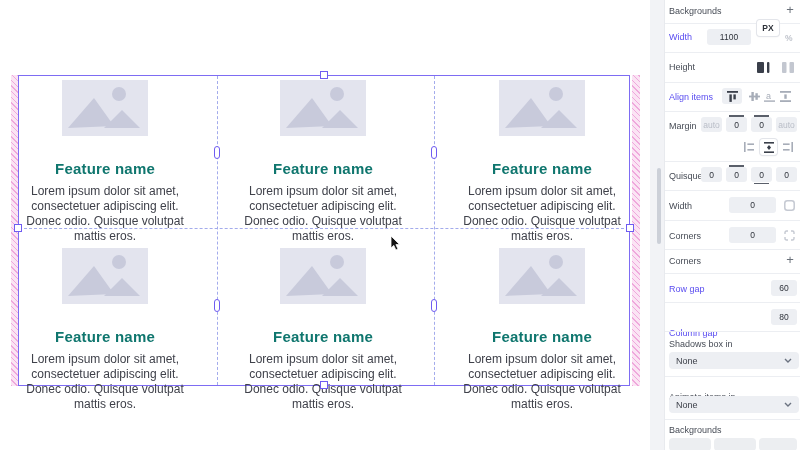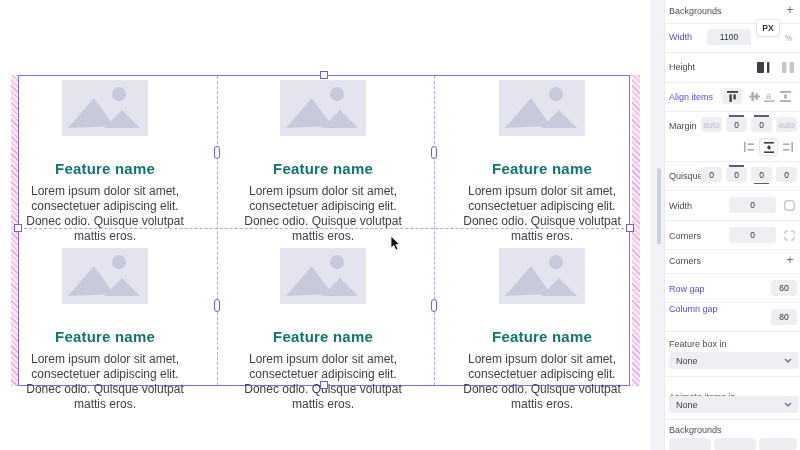--- a/index.html
+++ b/index.html
@@ -306,25 +306,25 @@
     <div class="divider" style="top:249px"></div>
 
     <div class="lbl" style="top:256px">Corners</div>
     <div class="plus" style="top:254px">+</div>
     <div class="divider" style="top:273px"></div>
 
     <div class="lbl purple" style="top:284px">Row gap</div>
     <div class="field" style="left:106px;top:280px;width:26px;height:16px">60</div>
     <div class="divider" style="top:302px"></div>
 
-    <div class="lbl purple" style="top:304px">Column gap</div>
+    <div class="lbl purple" style="top:328px">Column gap</div>
     <div class="field" style="left:106px;top:309px;width:26px;height:16px">80</div>
     <div class="divider" style="top:331px"></div>
 
-    <div class="lbl" style="top:339px">Feature box in</div>
+    <div class="lbl" style="top:339px">Shadows box in</div>
     <div class="dd" style="top:352px">
       <span>None</span>
       <span>
           <svg width="8" height="5" viewBox="0 0 8 5" fill="none" stroke="#6b7280" stroke-width="1.4">
             <path d="M1 1 L4 4 L7 1"></path>
           </svg>
         </span>
     </div>
     <div class="divider" style="top:376px"></div>
 

